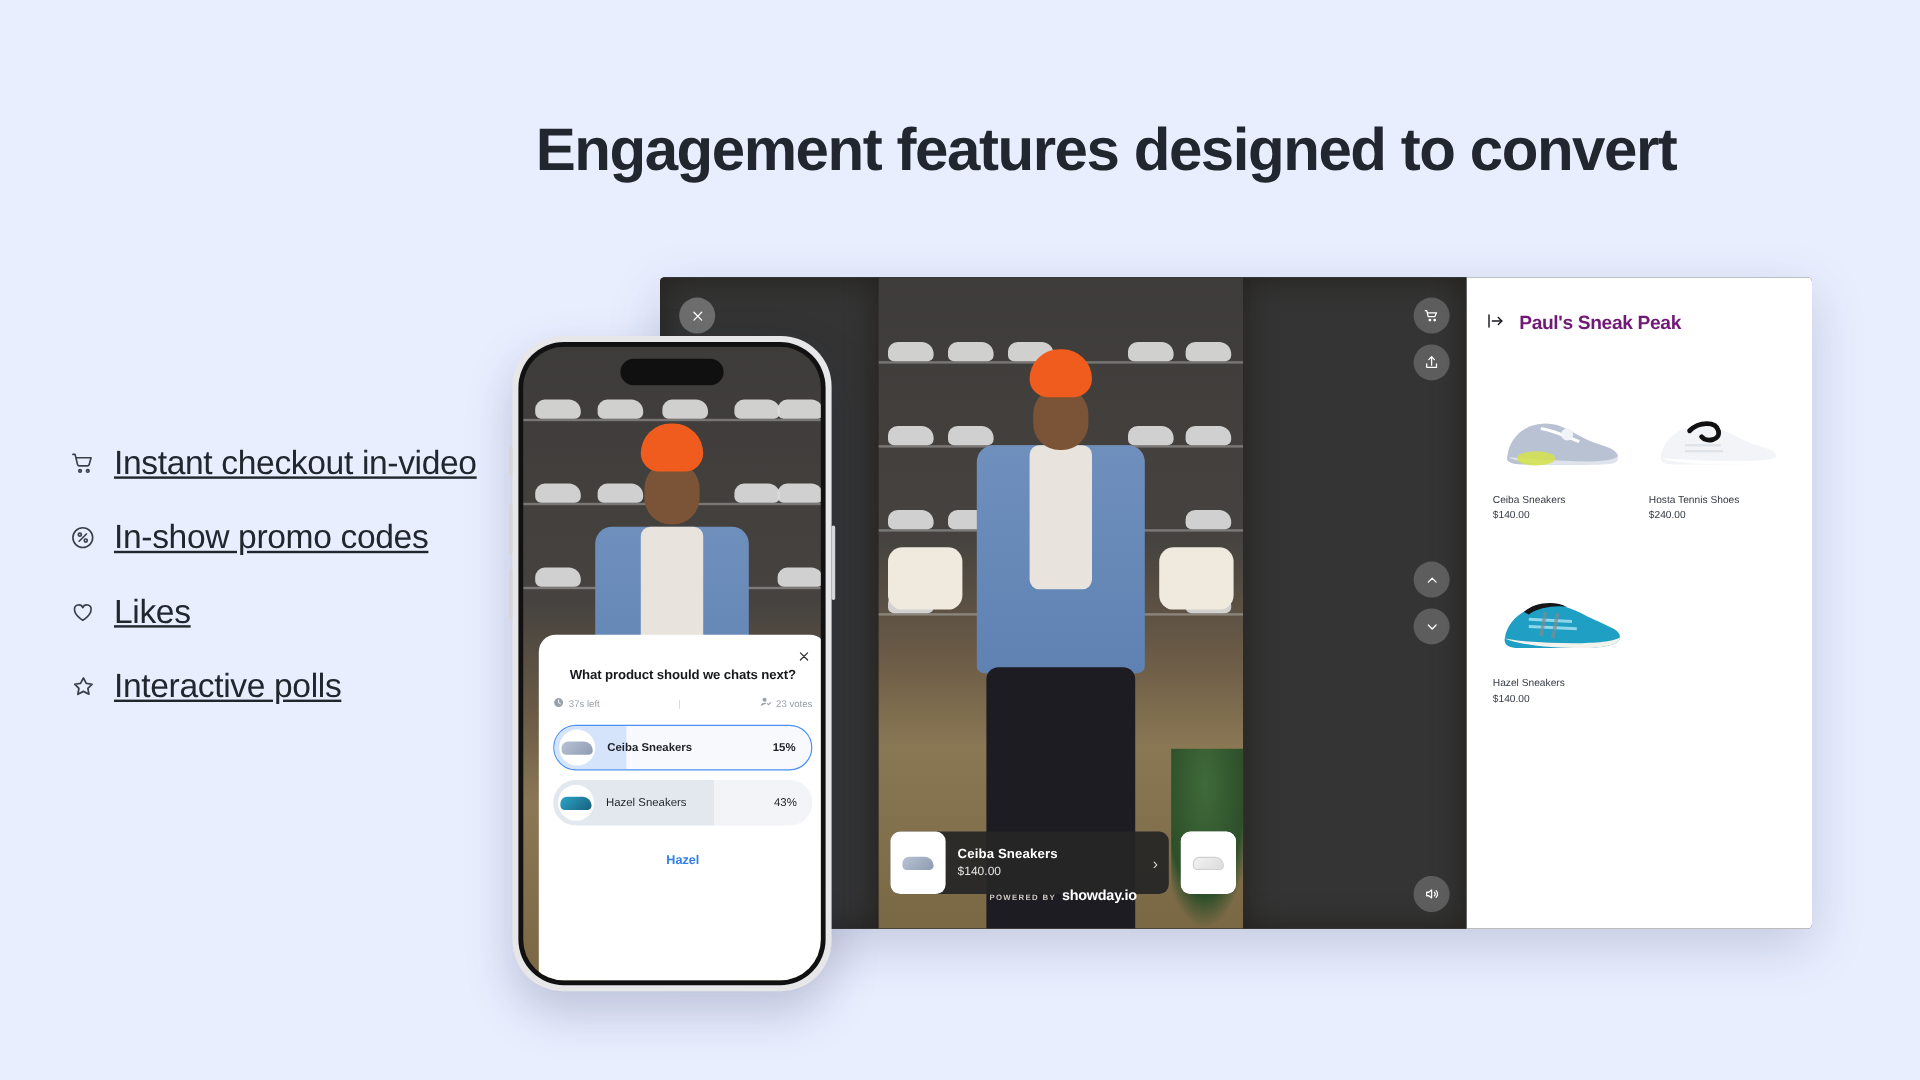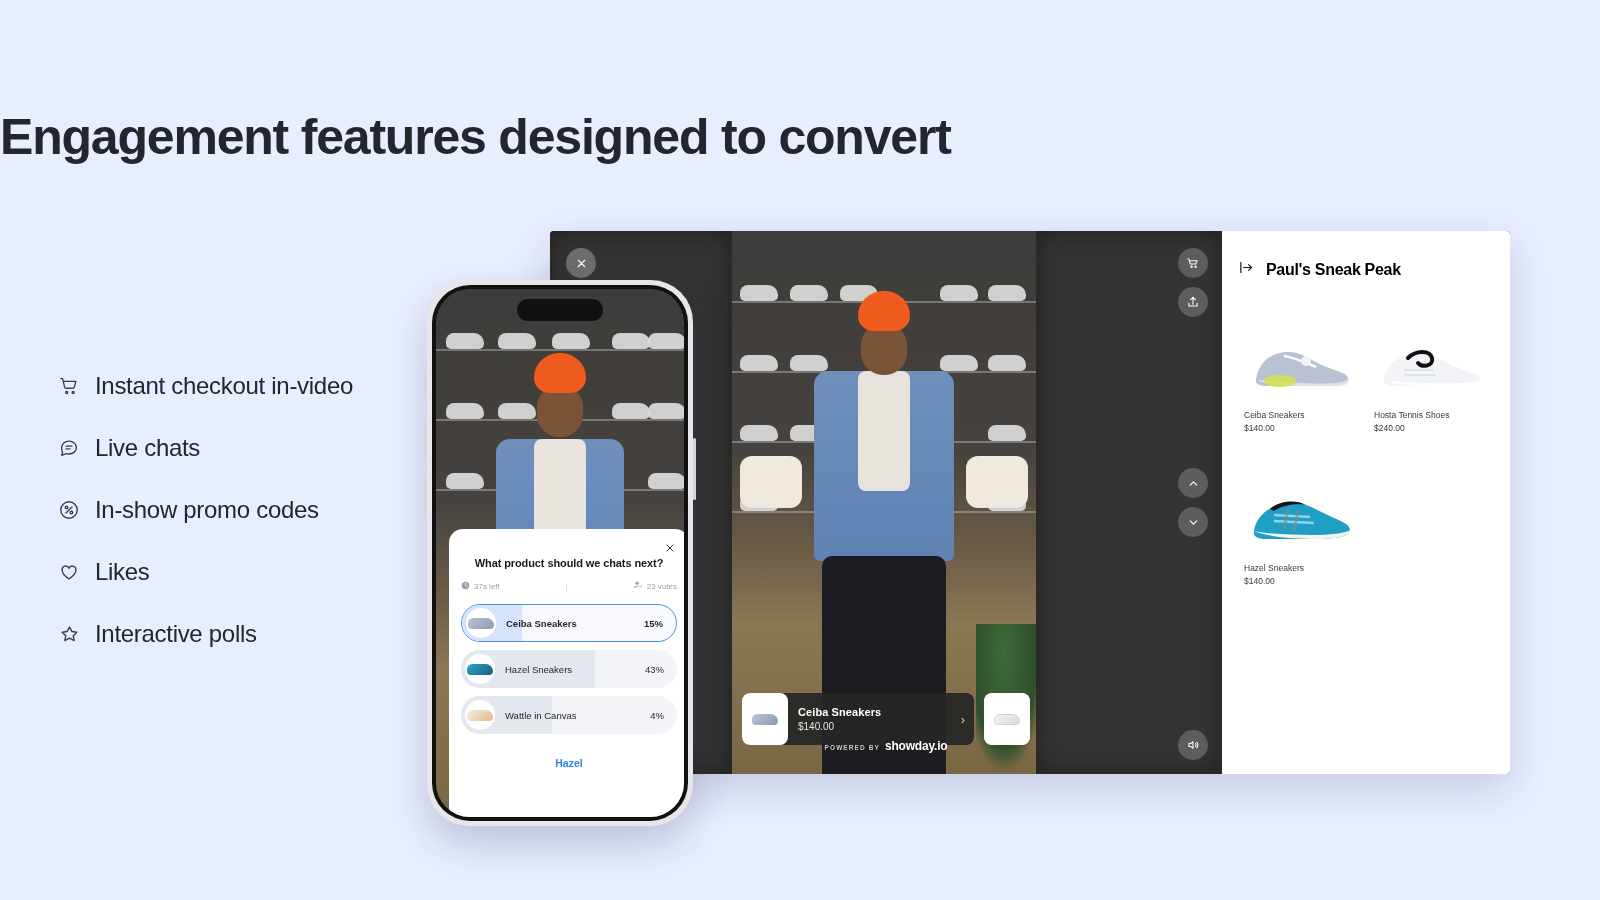--- a/index.html
+++ b/index.html
@@ -7,31 +7,30 @@
     width: 1600px; height: 900px;
     background: #e9eeff;
     font-family: "Liberation Sans", sans-serif;
     overflow: hidden;
   }
   .stage { position: relative; width: 1600px; height: 900px; }
 
   
   .headline {
     position: absolute; top: 96px; left: 0; width: 1397px;
-    text-align: left;
+    text-align: right;
     font-size: 50px; font-weight: 700; letter-spacing: -1.2px;
     color: #22262e;
-    margin-top: 12px;
   }
 
   
   .features { position: absolute; left: 54px; top: 355px; width: 400px; }
   .feature-row { display: flex; align-items: center; height: 62px; }
   .feature-icon { width: 30px; height: 30px; flex: 0 0 30px; display:flex; align-items:center; justify-content:center; color:#3a4049; }
-  .feature-label { margin-left: 11px; font-size: 24px; color: #22262e; letter-spacing: -0.3px; }
+  .feature-label { margin-left: 11px; font-size: 28px; color: #22262e; letter-spacing: -0.3px; text-decoration: underline; }
 
   
   .player {
     position: absolute; left: 550px; top: 231px;
     width: 960px; height: 543px;
     border-radius: 4px; overflow: hidden;
     background: #2e2e2e;
     box-shadow: 0 14px 44px rgba(30,40,80,.18);
     display: flex;
   }
@@ -125,21 +124,21 @@
   .powered {
     position:absolute; left:0; bottom: 21px; width: 672px;
     display:flex; align-items:baseline; justify-content:center; gap:5px;
   }
   .powered-label { font-size: 6.5px; letter-spacing: 1.1px; color: #cfcabf; font-weight:700; }
   .powered-brand { font-size: 12px; font-weight: 700; color: #ffffff; letter-spacing:-.2px; }
 
   
   .panel { width: 288px; height: 543px; background: #fff; padding: 20px 14px 0 14px; }
   .panel-head { display:flex; align-items:center; gap: 11px; padding: 8px 0 0 2px; }
-  .panel-title { font-size: 16px; font-weight: 700; color:#000000; letter-spacing:-.3px; }
+  .panel-title { font-size: 16px; font-weight: 700; color:#701a75; letter-spacing:-.3px; }
   .panel-grid { display:flex; flex-wrap: wrap; margin-top: 26px; }
   .panel-item { width: 50%; margin-bottom: 26px; }
   .panel-img { height: 92px; display:flex; align-items:flex-end; justify-content:center; }
   .panel-name { font-size: 8.5px; color:#333842; margin-top: 12px; padding-left:8px; }
   .panel-price { font-size: 8.5px; color:#333842; margin-top: 3px; padding-left:8px; }
 
   
   .phone {
     position: absolute; left: 427px; top: 280px;
     width: 266px; height: 546px;
@@ -208,29 +207,20 @@
       <span class="feature-icon">
         <svg width="22" height="22" viewBox="0 0 24 24" fill="none" stroke="currentColor" stroke-width="1.5" stroke-linecap="round" stroke-linejoin="round">
           <path d="M3 4h2l2.2 9.2a1.6 1.6 0 0 0 1.6 1.2h7.4a1.6 1.6 0 0 0 1.6-1.2L19.5 7H6"></path>
           <circle cx="9.5" cy="19" r="1.2"></circle>
             <circle cx="16.5" cy="19" r="1.2"></circle>
         </svg>
       </span>
       <span class="feature-label">Instant checkout in-video</span>
     </div>
 
-    <div class="feature-row">
-      <span class="feature-icon">
-        <svg width="22" height="22" viewBox="0 0 24 24" fill="none" stroke="currentColor" stroke-width="1.5" stroke-linecap="round" stroke-linejoin="round">
-          <path d="M20 11.5c0 4-3.6 7-8 7-1 0-2-.15-2.9-.45L4 20l1.1-3.3A6.9 6.9 0 0 1 4 11.5c0-4 3.6-7 8-7s8 3 8 7z"></path>
-          <path d="M8.8 10h6.4M8.8 13h4.2"></path>
-        </svg>
-      </span>
-      <span class="feature-label">Live chats</span>
-    </div>
 
     <div class="feature-row">
       <span class="feature-icon">
         <svg width="22" height="22" viewBox="0 0 24 24" fill="none" stroke="currentColor" stroke-width="1.5" stroke-linecap="round" stroke-linejoin="round">
           <circle cx="12" cy="12" r="9"></circle>
           <path d="M8.7 15.3l6.6-6.6"></path>
           <circle cx="9.3" cy="9.3" r="1.4"></circle>
             <circle cx="14.7" cy="14.7" r="1.4"></circle>
         </svg>
       </span>
@@ -504,28 +494,20 @@
 
             <div class="opt">
               <div class="opt-fill" style="width:62%"></div>
               <div class="opt-thumb">
                 <div class="mini-shoe" style="background:linear-gradient(135deg,#2ea3c7,#17617c)"></div>
               </div>
               <span class="opt-label">Hazel Sneakers</span>
               <span class="opt-pct">43%</span>
             </div>
 
-            <div class="opt">
-              <div class="opt-fill" style="width:42%"></div>
-              <div class="opt-thumb">
-                <div class="mini-shoe" style="background:linear-gradient(135deg,#f4efe2,#e2b98a)"></div>
-              </div>
-              <span class="opt-label">Wattle in Canvas</span>
-              <span class="opt-pct">4%</span>
-            </div>
           </div>
 
           <div class="poll-action">
             <span>Hazel</span>
           </div>
         </div>
       </div>
     </div>
   </div>
 </div>

